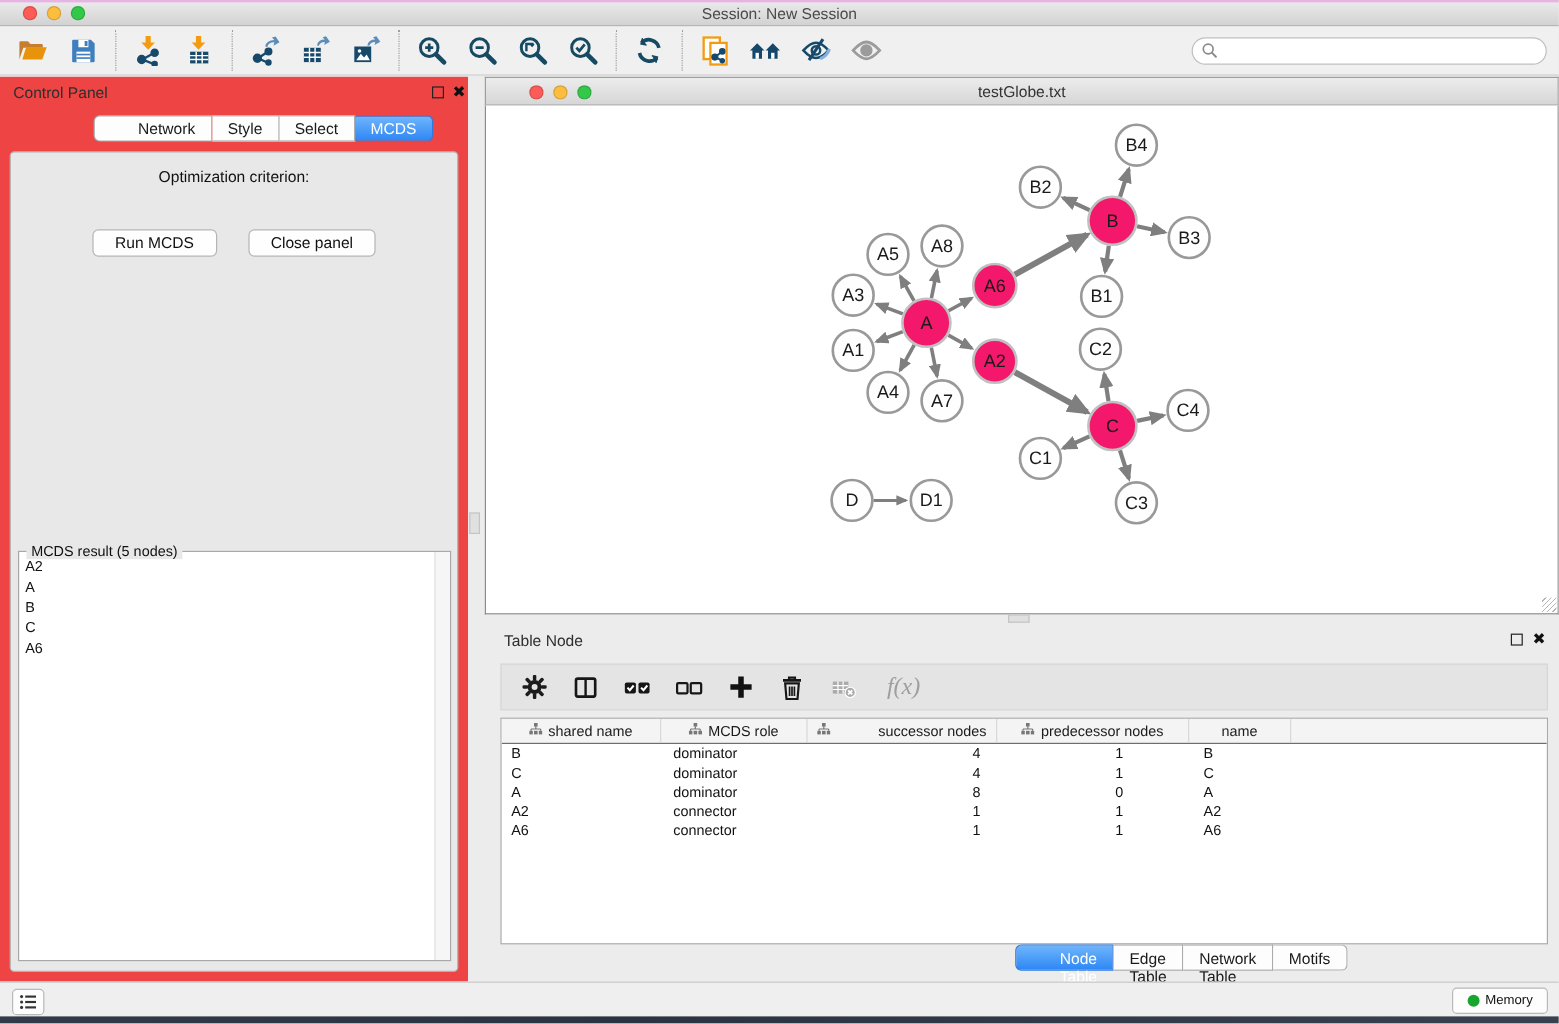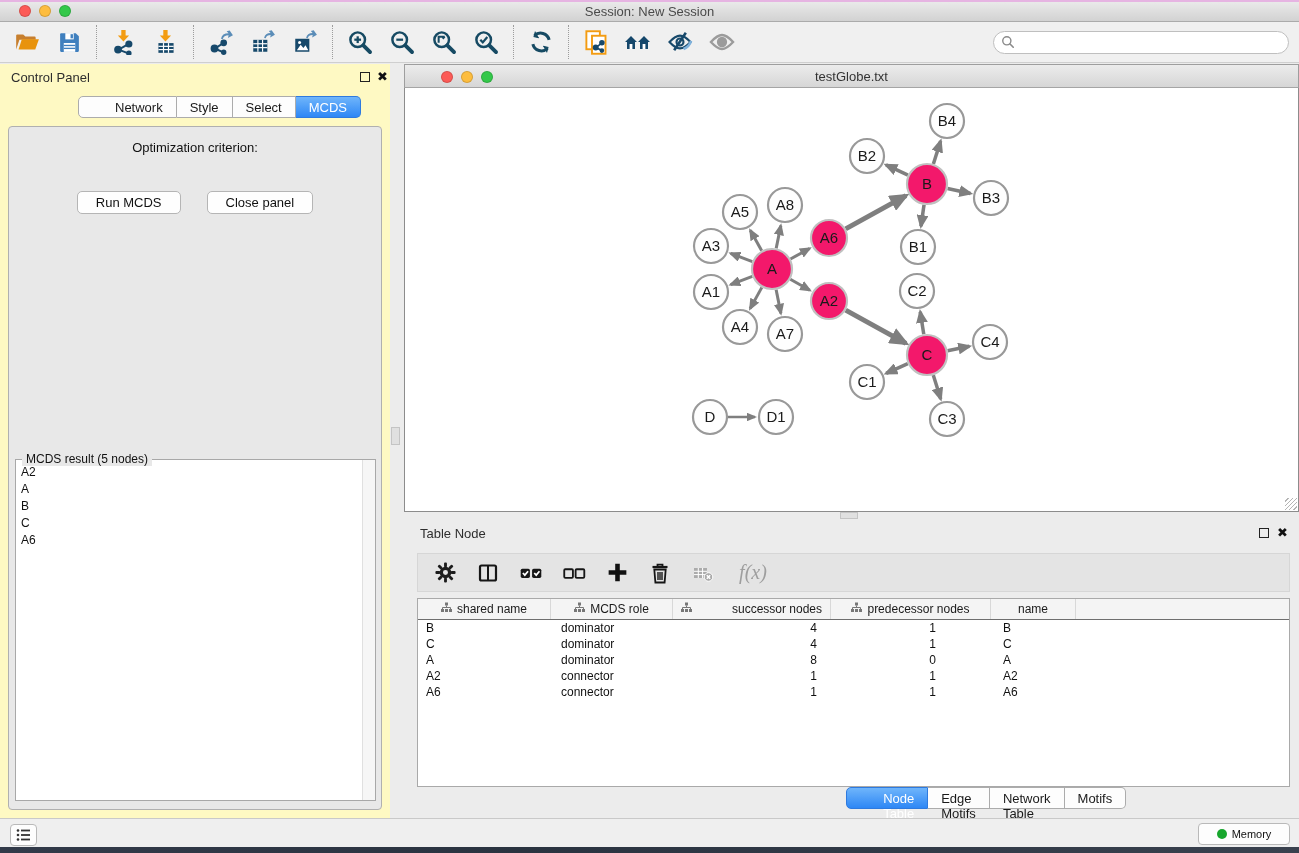--- a/index.html
+++ b/index.html
@@ -20,21 +20,21 @@
     background:#F0F0F0; border-bottom:1px solid #CFCFCF; display:flex; align-items:center; }
   .tb-group { display:flex; align-items:center; gap:6px; padding:0 9px; }
   .tb-sep { width:1px; height:34px; border-left:1px dotted #9C9C9C; }
   .tb-btn { width:36px; height:34px; display:flex; align-items:center; justify-content:center; cursor:default; }
   .search-wrap { margin-left:auto; margin-right:10px; position:relative; }
   .search-input { width:296px; height:23px; border:1px solid #BFBFBF; border-radius:12px;
     background:#fff; padding-left:26px; font-size:12px; outline:none; }
   .search-mag { position:absolute; left:8px; top:4px; }
 
   
-  .control-panel { position:absolute; left:0; top:64px; width:390px; height:754px; background:#fef9c3; }
+  .control-panel { position:absolute; left:0; top:64px; width:390px; height:754px; background:#ef4444; }
   .panel-head { position:absolute; left:0; top:0; width:100%; height:26px; }
   .panel-title { position:absolute; left:11px; top:6px; font-size:13px; color:#2E2E2E; }
   .float-btn { position:absolute; width:10px; height:10px; border:1.5px solid #222; top:8px; }
   .close-btn { position:absolute; top:5px; font-size:13px; font-weight:bold; color:#111; }
   .seg-tabs { position:absolute; display:flex; }
   .seg { padding:3px 13px; font-size:13px; background:#FDFDFD; border:1px solid #ACACAC; border-left:none;
     color:#1A1A1A; height:22px; line-height:15px; }
   .seg:first-child { border-left:1px solid #ACACAC; border-radius:5px 0 0 5px;padding-left:36px; }
   .seg:last-child { border-radius:0 5px 5px 0; }
   .seg.active { background:linear-gradient(#6FB5FB,#2E87F5); color:#fff; border-color:#2E7ADF; }
@@ -89,21 +89,21 @@
     border-right:1px solid #D8D8D8; height:100%; }
   .th:last-child{ border-right:1px solid #D8D8D8; }
   .trow { display:flex; height:16px; align-items:center; }
   .td { font-size:12px; color:#111; height:100%; line-height:16px; white-space:nowrap; }
   .tabs-bottom { position:absolute; left:49.4%; transform:translateX(-50%); top:267px; display:flex; }
 
   
   .statusbar { position:absolute; left:0; top:818px; width:1299px; height:29px; background:#EFEFEF; border-top:1px solid #C9C9C9; }
   .list-btn { position:absolute; left:10px; top:5px; width:27px; height:22px; background:#FDFDFD;
     border:1px solid #B9B9B9; border-radius:4px; display:flex; align-items:center; justify-content:center; }
-  .memory-btn { position:absolute; right:9px; top:4px; width:92px; height:22px; background:#FDFDFD;
+  .memory-btn { position:absolute; right:9px; top:4px; width:80px; height:22px; background:#FDFDFD;
     border:1px solid #B9B9B9; border-radius:4px; display:flex; align-items:center; justify-content:center; gap:5px; }
   .mem-dot { width:10px; height:10px; border-radius:50%; background:#17A62D; }
   .memory-btn span.lbl { font-size:11px; color:#111; }
   .desktop-strip { position:absolute; left:0; top:847px; width:1299px; height:6px;
     background:linear-gradient(90deg,#323A49,#2A3340 40%,#39414E); }
 </style>
 </head>
 <body>
 
 <div class="titlebar">
@@ -614,21 +614,21 @@
           <div class="td" style="width: 158px; text-align: right; padding-left: 0px; padding-right: 14px;">1</div>
           <div class="td" style="width: 160px; text-align: right; padding-left: 0px; padding-right: 55px;">1</div>
           <div class="td" style="width: 85px; text-align: left; padding-left: 12px; padding-right: 0px;">A6</div>
         </div>
       </div>
   </div>
 
   <div class="tabs-bottom seg-tabs-wrap">
     <div class="seg-tabs" id="bottom-tabs">
         <span class="seg active">Node Table</span>
-        <span class="seg">Edge Motifs</span>
+        <span class="seg">Edge Table</span>
         <span class="seg">Network Table</span>
         <span class="seg">Motifs</span>
       </div>
   </div>
 </div>
 
 <div class="statusbar">
   <div class="list-btn">
     <svg width="15" height="14" viewBox="0 0 15 14">
         <g fill="#333">

